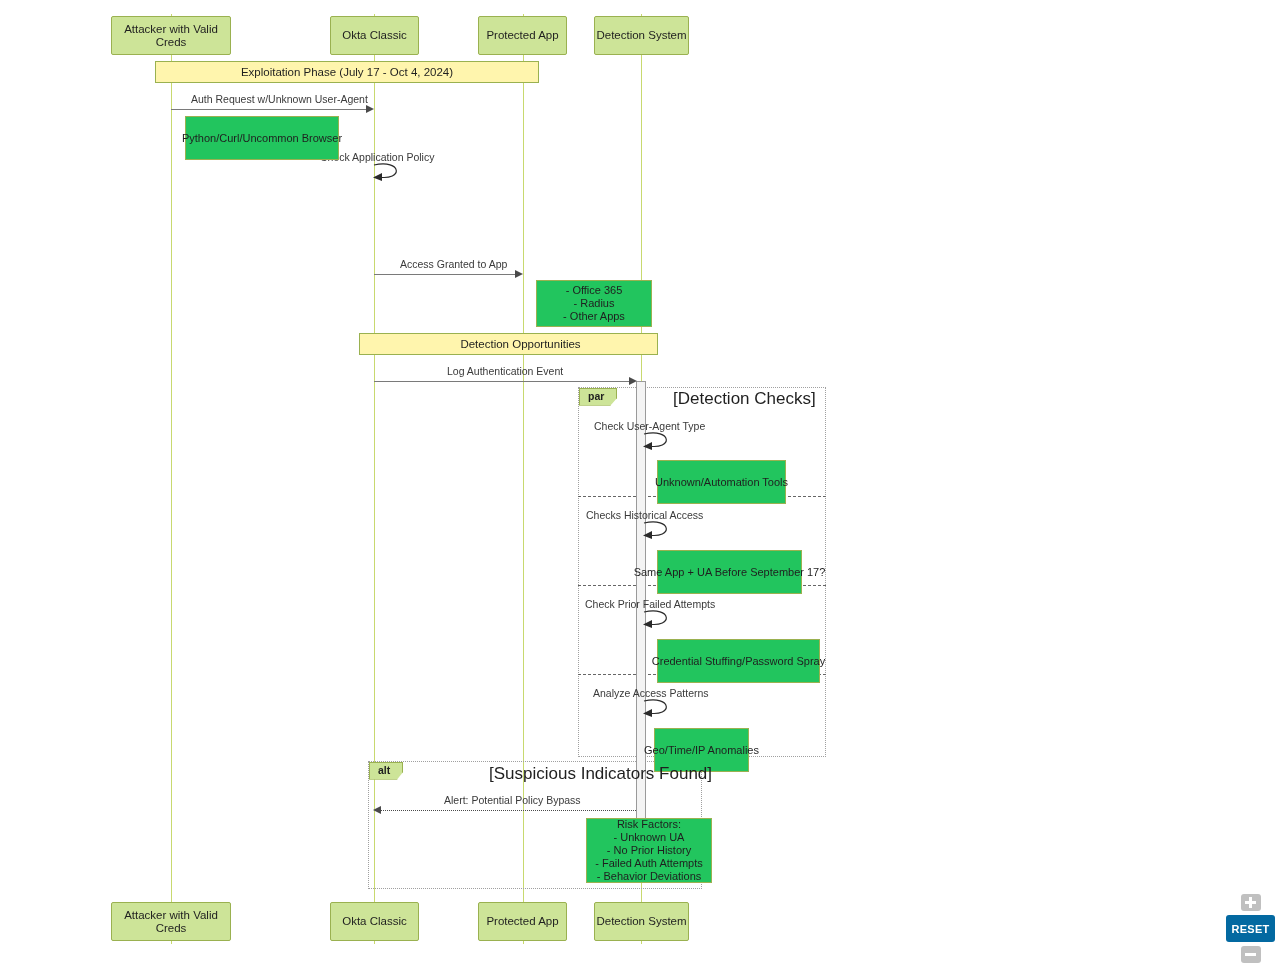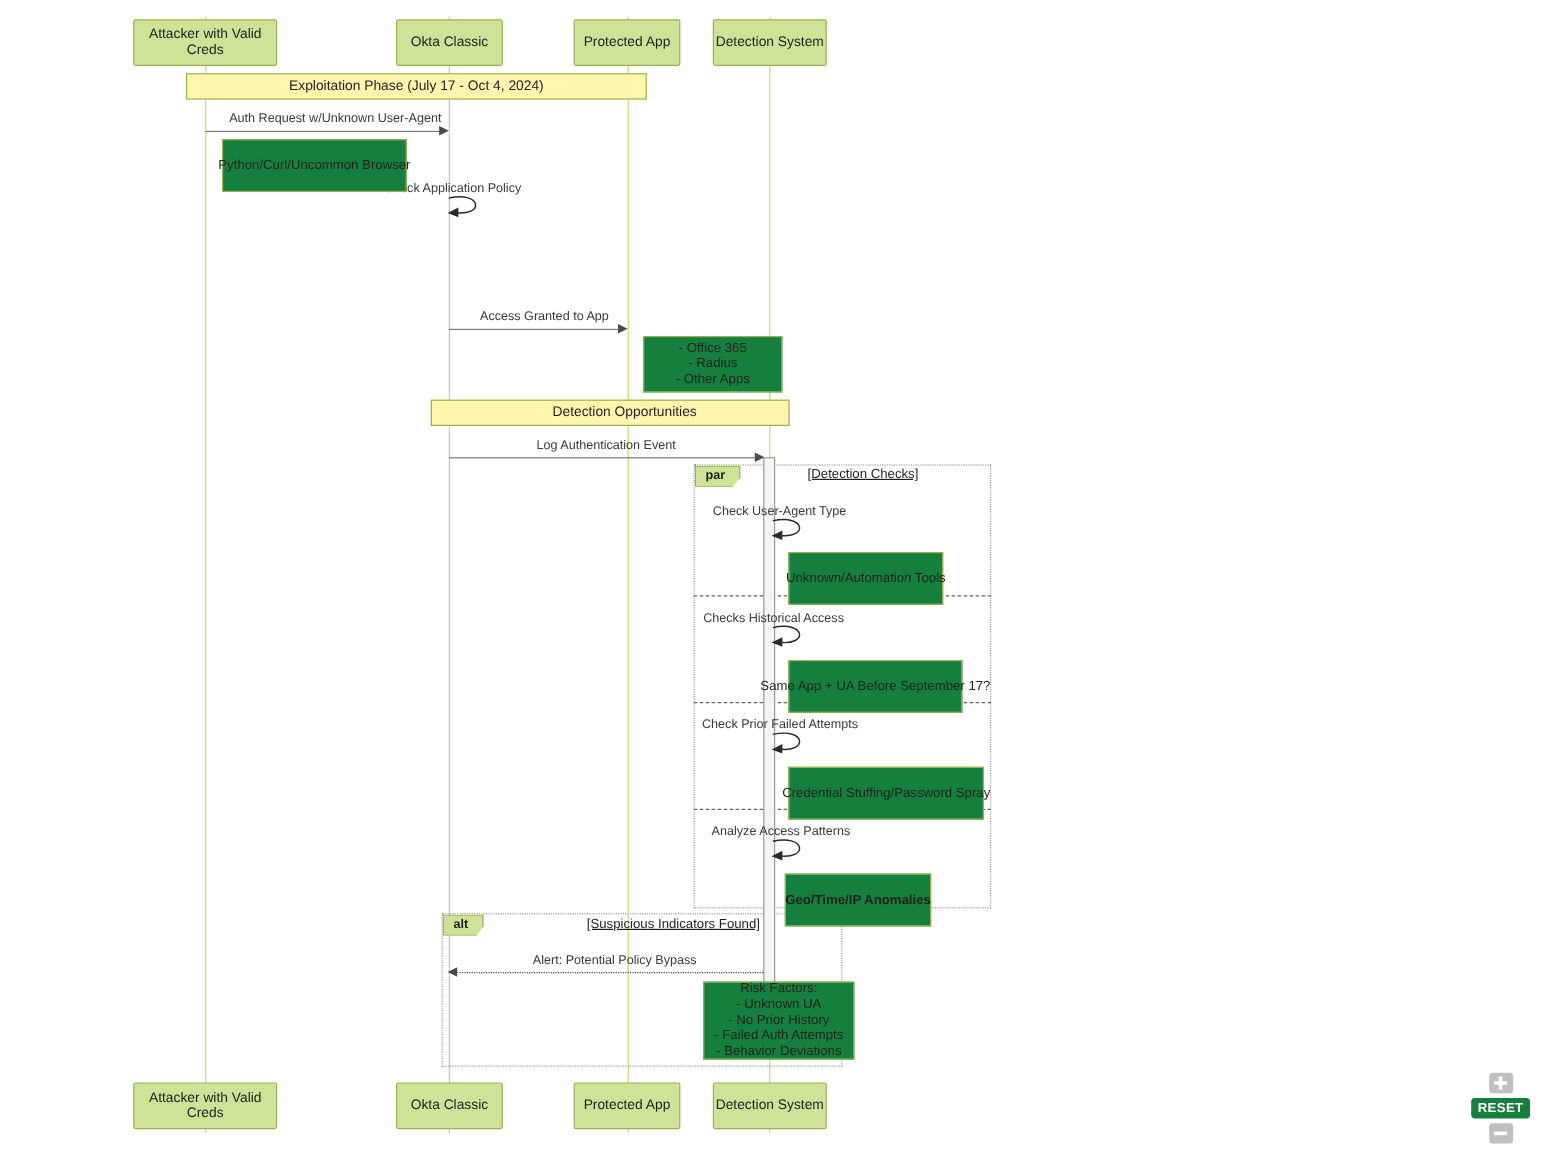--- a/index.html
+++ b/index.html
@@ -60,21 +60,21 @@
     align-items: center;
     justify-content: center;
     font-size: 11.5px;
     color: #1f1f1f;
     z-index: 5;
   }
   
   .note {
     position: absolute;
     box-sizing: border-box;
-    background: #15803d;
+    background: #22c55e;
     border: 1px solid #9ab150;
     display: flex;
     flex-direction: column;
     align-items: center;
     justify-content: center;
     font-size: 11px;
     color: #1f1f1f;
     line-height: 1.18;
     padding: 21px 8px;
     text-align: center;
@@ -133,25 +133,24 @@
     font-size: 10.5px;
     color: #1f1f1f;
     padding: 2px 12px 2px 8px;
     z-index: 5;
     line-height: 1.1;
     clip-path: polygon(0 0, 100% 0, 100% 55%, 82% 100%, 0 100%);
     font-weight: 600;
   }
   .fragment-cond {
     position: absolute;
-    font-size: 11px;
+    font-size: 17px;
     color: #1f1f1f;
     white-space: nowrap;
     z-index: 5;
-    text-decoration: underline;
   }
   .fragment-divider {
     position: absolute;
     height: 0;
     border-top: 1px dashed #666666;
     z-index: 2;
   }
   
   .zoom-controls {
     position: absolute;
@@ -178,22 +177,22 @@
   .zoom-btn-inner {
     position: relative;
     width: 20px;
     height: 17px;
   }
   .plus-h { width: 11px; height: 3.5px; left: 4.5px; top: 6.8px; }
   .plus-v { width: 3.5px; height: 11px; left: 8.2px; top: 3px; }
   .minus-h { width: 11px; height: 3.5px; left: 4.5px; top: 6.8px; }
   .reset-btn {
     width: 49px;
-    height: 17px;
-    background: #15803d;
+    height: 27px;
+    background: #0369a1;
     border-radius: 3px;
     display: flex;
     align-items: center;
     justify-content: center;
     font-size: 11px;
     font-weight: bold;
     color: #ffffff;
     letter-spacing: 0.3px;
     cursor: pointer;
   }
@@ -315,21 +314,21 @@
 
   <div class="fragment-divider" style="left:578px; top:674px; width:248px;"></div>
 
   <div class="msg-label" style="left:593px; top:687px;">
     <span>Analyze Access Patterns</span>
   </div>
   <svg class="selfloop" style="left:642px; top:697px;" width="40" height="22" viewBox="0 0 40 22">
     <path d="M2 4 C 30 -2, 32 20, 6 16" fill="none" stroke="#2a2a2a" stroke-width="1.2"></path>
     <polygon points="10,12 1,16.5 10,20" fill="#2a2a2a"></polygon>
   </svg>
-  <div class="note" style="left:654px; top:728px; width:122px; height:22px;font-weight:bold;">
+  <div class="note" style="left:654px; top:728px; width:95px; height:22px;">
     <span>Geo/Time/IP Anomalies</span>
   </div>
 
   <div class="fragment" style="left:368px; top:761px; width:334px; height:128px;"></div>
   <div class="fragment-label" style="left:369px; top:762px;">
     <span>alt</span>
   </div>
   <div class="fragment-cond" style="left:489px; top:764px;">
     <span>[Suspicious Indicators Found]</span>
   </div>

